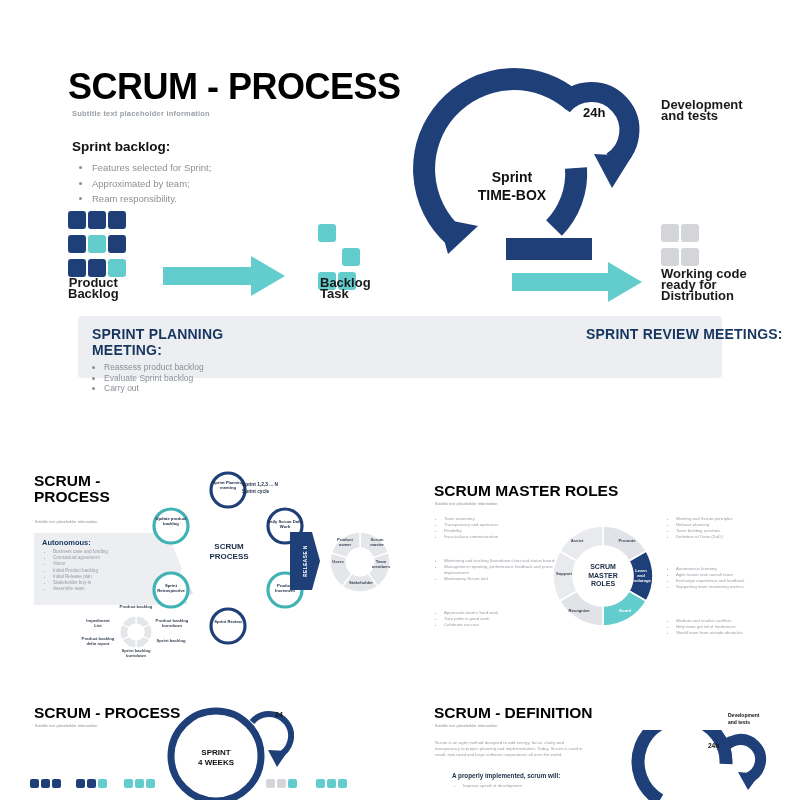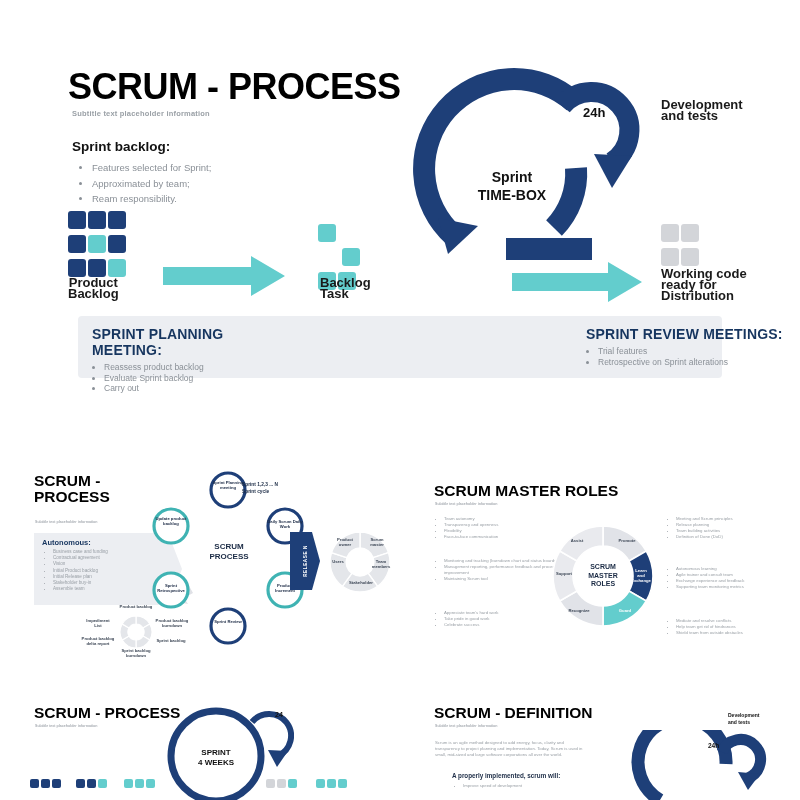--- a/index.html
+++ b/index.html
@@ -184,24 +184,20 @@
     <div class="infocol" id="ic1">
       <div class="col-h">SPRINT PLANNING MEETING:</div>
       <ul class="col-b">
         <li>Reassess product backlog</li>
         <li>Evaluate Sprint backlog</li>
         <li>Carry out</li>
       </ul>
     </div>
     <div class="infocol" id="ic3">
       <div class="col-h">SPRINT REVIEW MEETINGS:</div>
-      <ul class="col-b">
-        <li>Trial features</li>
-        <li>Retrospective on Sprint alterations</li>
-      </ul>
     </div>
   </div>
 </div>
 
 <div class="slide" id="slide2">
   <div class="s2-title" style="white-space:pre-line">SCRUM -
 PROCESS</div>
   <div class="s2-sub">Subtitle text placeholder information</div>
 
   <div class="prep-box"></div>

